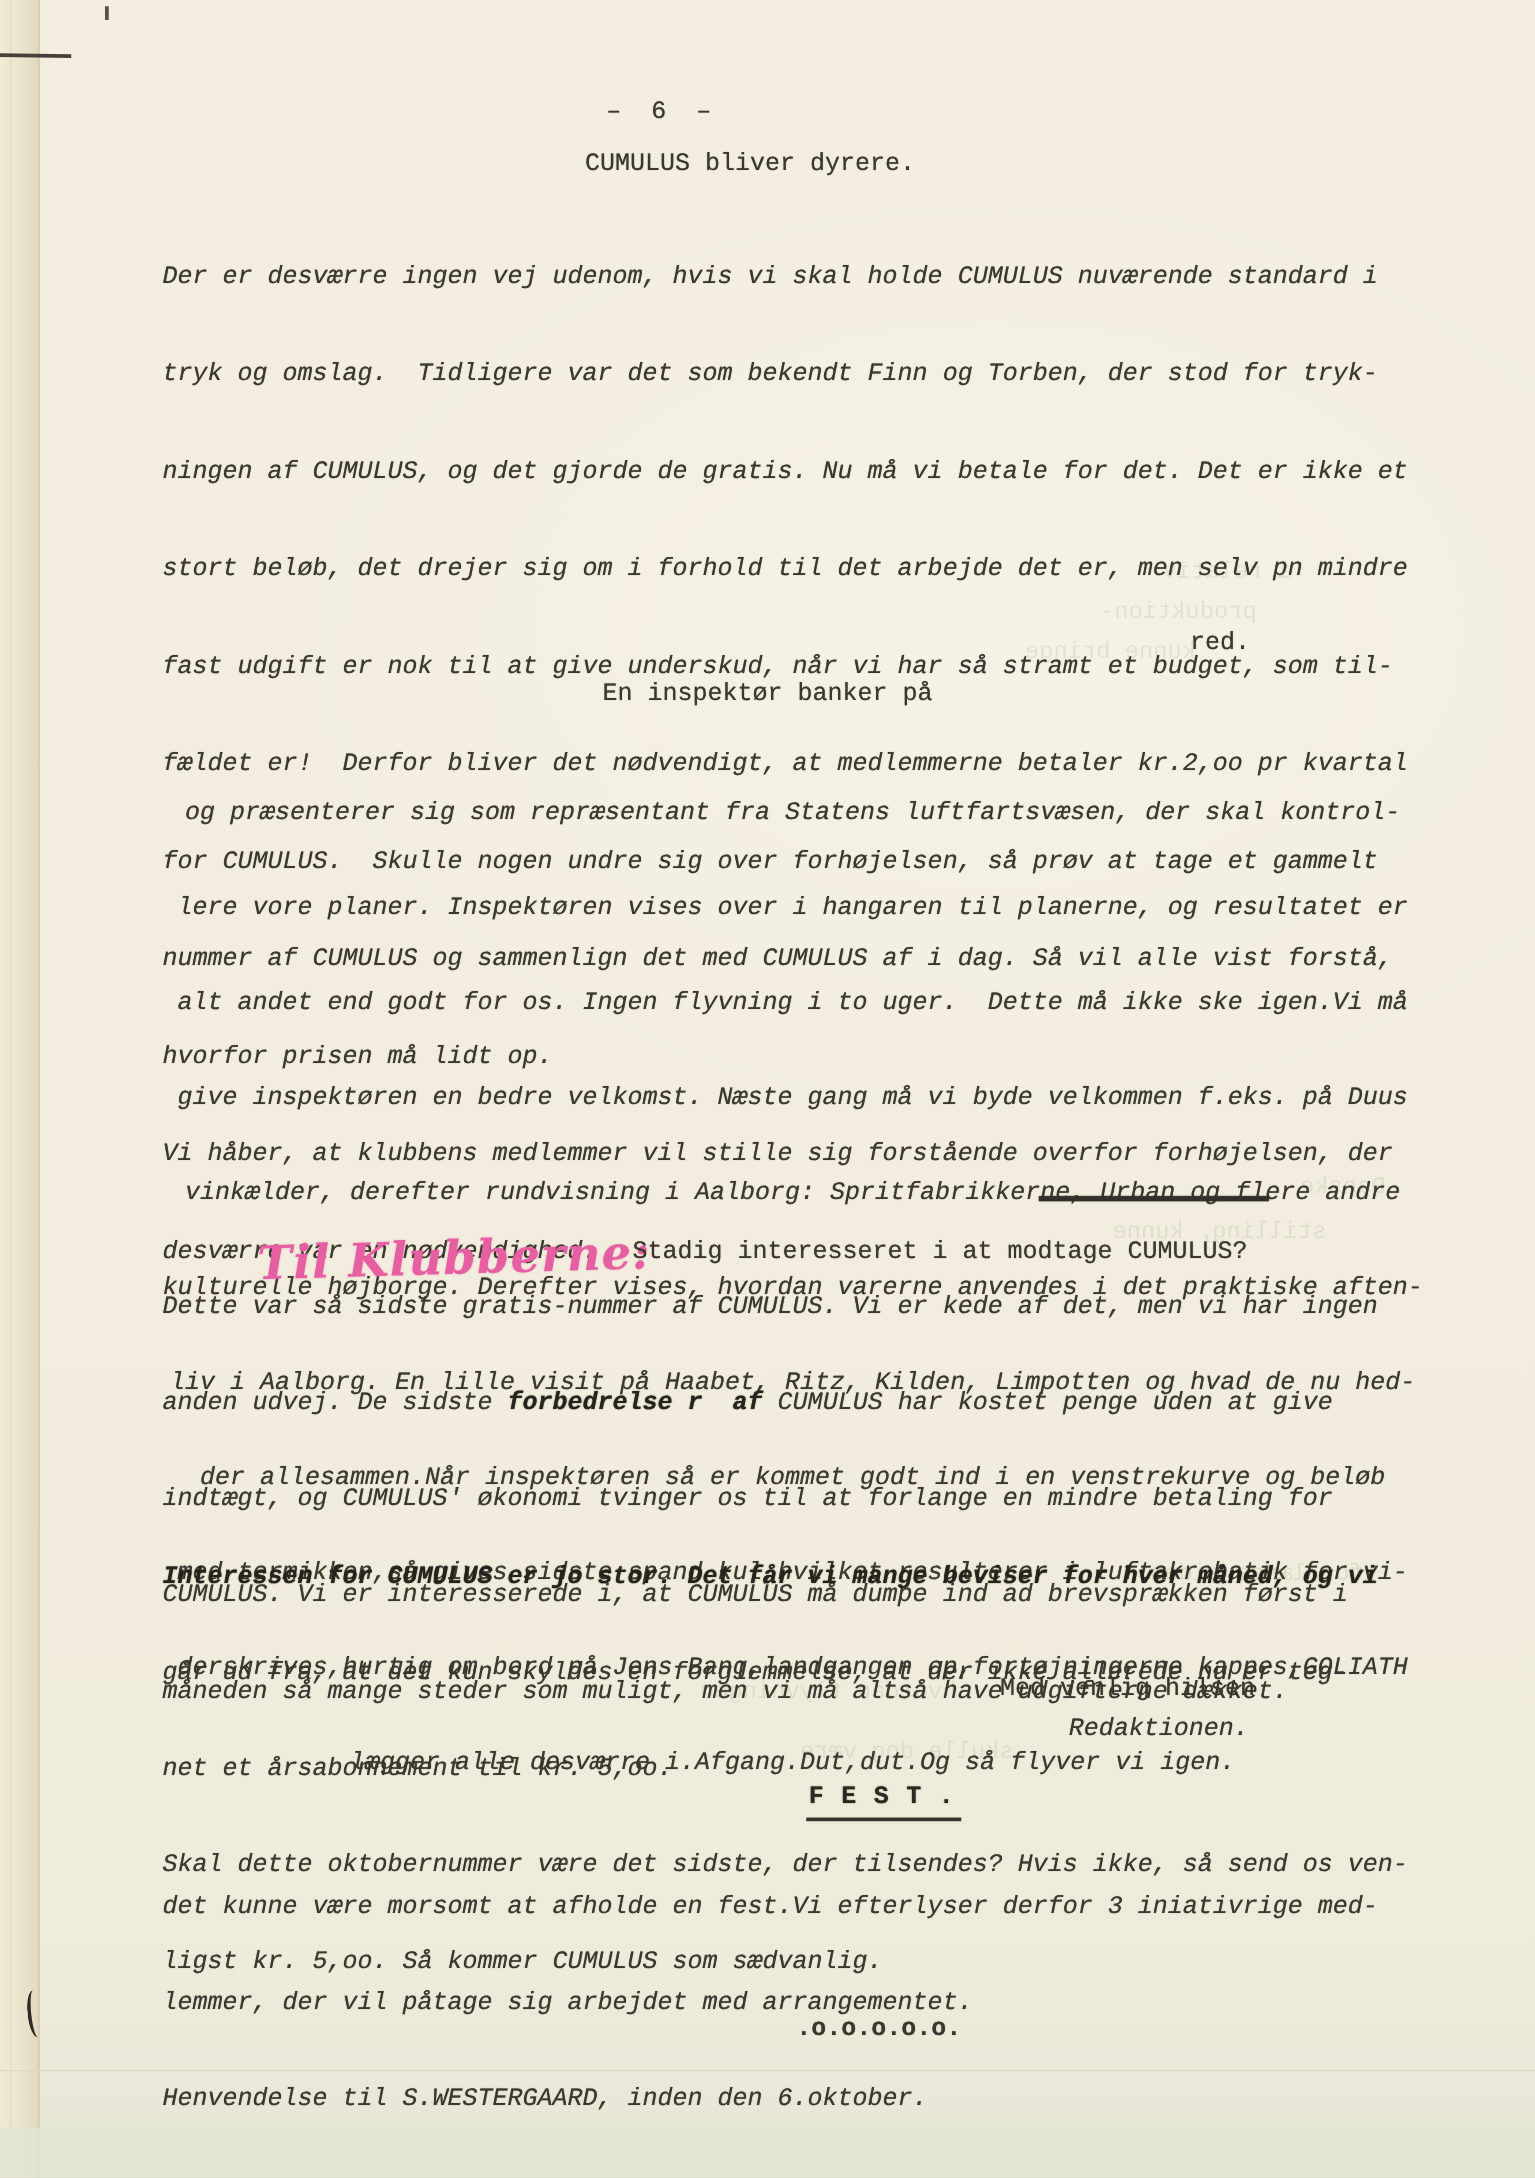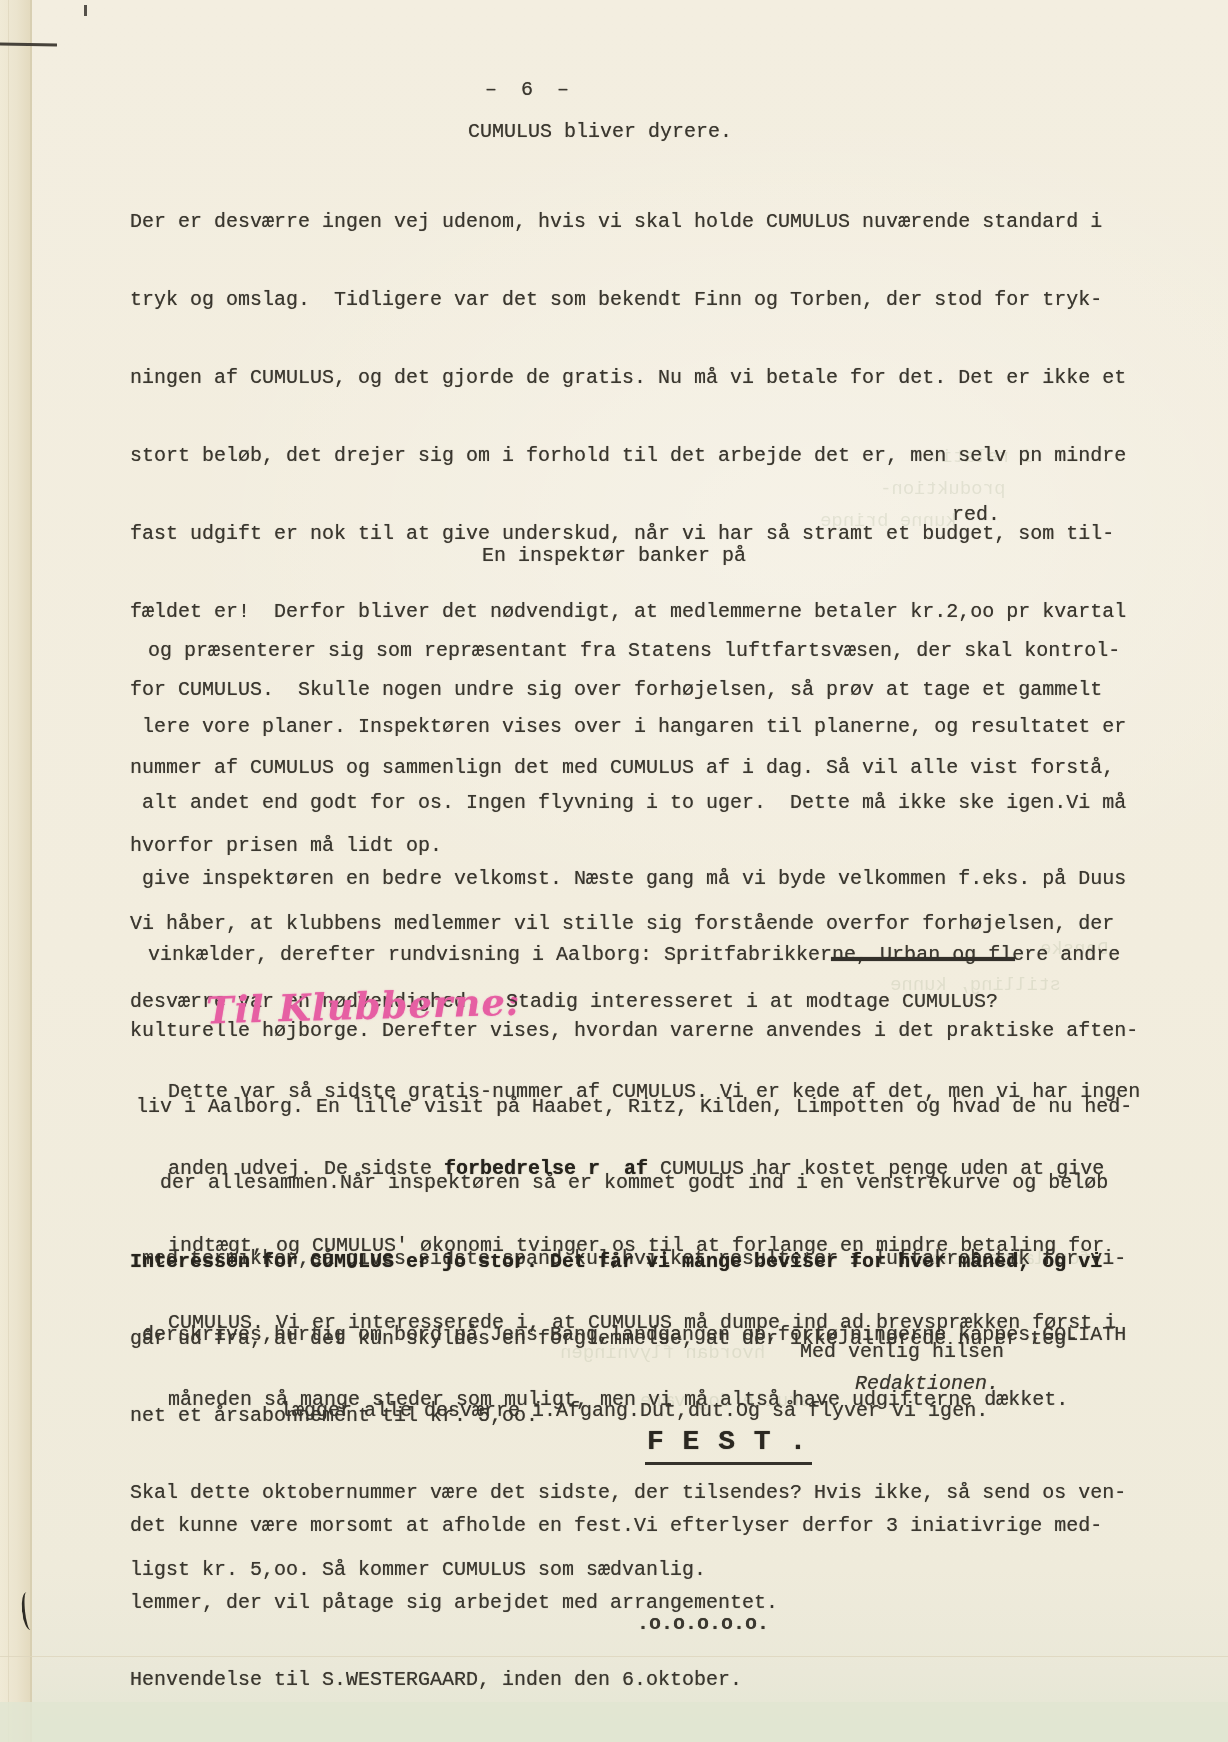--- a/index.html
+++ b/index.html
@@ -20,33 +20,33 @@
   .edge-line2{position:absolute;left:8px;top:0;width:1px;height:100%;background:#e2dac2;}
   .crease{position:absolute;left:0;top:1656px;width:100%;height:1px;background:#ddd5bd;opacity:.8;}
   .bottom-band{position:absolute;left:0;top:1702px;width:100%;height:40px;background:#e1e5d1;opacity:.85;}
   .corner-mark-h{position:absolute;left:0;top:43px;width:57px;height:3px;background:#46423a;transform:rotate(1deg);}
   .corner-mark-v{position:absolute;left:84px;top:5px;width:3px;height:11px;background:#55514a;}
   .pen-mark{position:absolute;left:22px;top:1592px;width:10px;height:38px;border-left:3px solid #2e2b24;border-radius:50% 0 0 50%;transform:rotate(-6deg);}
 
   .t{white-space:pre;font-size:20px;
      text-shadow:0 0 0.7px rgba(44,40,30,0.65);}
   .center{position:absolute;left:0;width:100%;text-align:center;}
-  .para{position:absolute;left:130px;}
+  .para{position:absolute;left:130px;font-style:italic;}
   .lh32 .line{line-height:32px;height:32px;}
   .lh30 .line{line-height:30px;height:30px;text-align:center;}
   .lh31 .line{line-height:31px;height:31px;}
   .bold{font-weight:bold;color:#26231c;text-shadow:0 0 1px rgba(30,27,20,0.8);}
   .sig{position:absolute;}
   .divider{position:absolute;left:831px;top:957px;width:184px;height:4px;background:#33302a;box-shadow:0 0 1px #33302a;}
   .stamp{position:absolute;left:206px;top:984px;
      font-family:"DejaVu Serif","Liberation Serif",serif;
      font-style:italic;font-weight:bold;font-size:37px;letter-spacing:1px;
      color:#e65fa3;transform:rotate(-1.6deg);
      text-shadow:0 0 1.5px rgba(232,90,160,0.55);}
-  .fest{position:absolute;left:645px;top:1426px;font-size:28px;font-weight:bold;
+  .fest{position:absolute;left:645px;top:1426px;font-size:20px;font-weight:bold;
      border-bottom:3px solid #35322b;padding:0 5px 5px 2px;letter-spacing:1px;
      text-shadow:0 0 1px rgba(30,27,20,0.8);color:#2b2821;white-space:pre;}
   .ghost{position:absolute;font-size:19px;color:#84936f;opacity:.16;
      transform:scaleX(-1);filter:blur(.6px);white-space:pre;}
 </style>
 </head>
 <body>
 
 <div class="page">
 
@@ -98,21 +98,21 @@
     <div class="line">med termikken,så gives sidste spand kul,hvilket resulterer i luftakrobatik for vi-</div>
     <div class="line">derskrives,hurtig om bord på Jens Bang,landgangen op,fortøjningerne kappes,GOLIATH</div>
     <div class="line">lægger alle desværre i.Afgang.Dut,dut.Og så flyver vi igen.</div>
   </div>
 
   <div class="divider"></div>
 
   <div class="stamp">Til Klubberne:</div>
   <div class="t" style="position:absolute;left:506px;top:990px;">Stadig interesseret i at modtage CUMULUS?</div>
 
-  <div class="para t lh31" style="top:1030px;margin-left:38px;">
+  <div class="para t lh31" style="top:984px;">
     <div class="line">Dette var så sidste gratis-nummer af CUMULUS. Vi er kede af det, men vi har ingen</div>
     <div class="line"><span>anden udvej. De sidste </span><span class="bold">forbedrelse r  af</span><span> CUMULUS har kostet penge uden at give</span></div>
     <div class="line">indtægt, og CUMULUS' økonomi tvinger os til at forlange en mindre betaling for</div>
     <div class="line">CUMULUS. Vi er interesserede i, at CUMULUS må dumpe ind ad brevsprækken først i</div>
     <div class="line">måneden så mange steder som muligt, men vi må altså have udgifterne dækket.</div>
   </div>
 
   <div class="para t lh31" style="top:1200px;">
     <div class="line bold">Interessen for CUMULUS er jo stor. Det får vi mange beviser for hver måned, og vi</div>
     <div class="line">går ud fra, at det kun skyldes en forglemmelse, at der ikke allerede nu er teg-</div>

